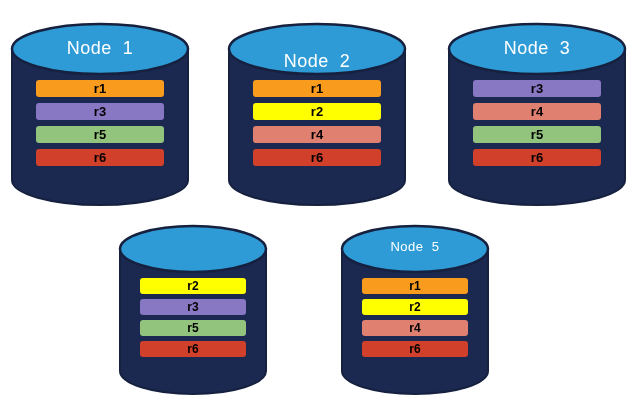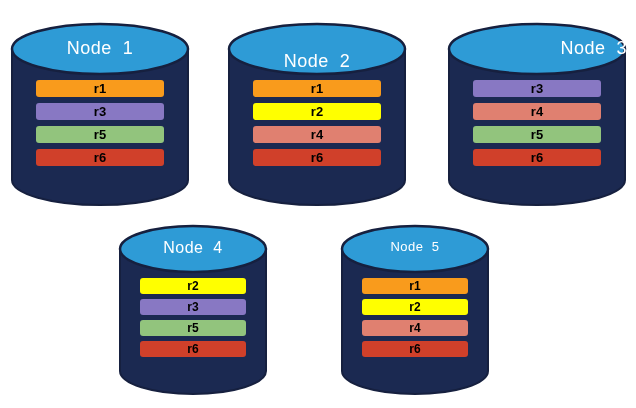--- a/index.html
+++ b/index.html
@@ -94,34 +94,33 @@
         <div class="replica-bar" style="background: rgb(255, 255, 0); width: 128px; height: 17px; font-size: 13px; color: rgb(0, 0, 0);">r2</div>
         <div class="replica-bar" style="background: rgb(224, 128, 112); width: 128px; height: 17px; font-size: 13px; color: rgb(0, 0, 0);">r4</div>
         <div class="replica-bar" style="background: rgb(208, 64, 42); width: 128px; height: 17px; font-size: 13px; color: rgb(0, 0, 0);">r6</div>
       </div>
     </div>
     <div class="node" style="left: 447px; top: 10px; width: 180px; height: 185px;">
       <svg class="cyl-svg" viewBox="0 0 180 185">
         <path d="M 2 27 L 2 158 A 88 25 0 0 0 178 158 L 178 27 Z" fill="#1B2951" stroke="#16203F" stroke-width="2"></path>
         <ellipse cx="90" cy="27" rx="88" ry="25" fill="#2E9BD6" stroke="#16203F" stroke-width="2.5"></ellipse>
       </svg>
-      <div class="node-title" style="top: 16px; font-size: 18px; color: rgb(255, 255, 255); text-align: right;">Node  3</div>
+      <div class="node-title" style="top: 16px; font-size: 18px; color: rgb(255, 255, 255);">Node  3</div>
       <div class="replica-stack" style="top: 58px; gap: 6px;">
         <div class="replica-bar" style="background: rgb(136, 120, 195); width: 128px; height: 17px; font-size: 13px; color: rgb(0, 0, 0);">r3</div>
         <div class="replica-bar" style="background: rgb(224, 128, 112); width: 128px; height: 17px; font-size: 13px; color: rgb(0, 0, 0);">r4</div>
         <div class="replica-bar" style="background: rgb(146, 196, 125); width: 128px; height: 17px; font-size: 13px; color: rgb(0, 0, 0);">r5</div>
         <div class="replica-bar" style="background: rgb(208, 64, 42); width: 128px; height: 17px; font-size: 13px; color: rgb(0, 0, 0);">r6</div>
       </div>
     </div>
     <div class="node" style="left: 118px; top: 212px; width: 150px; height: 172px;">
       <svg class="cyl-svg" viewBox="0 0 150 172">
         <path d="M 2 25 L 2 147 A 73 23 0 0 0 148 147 L 148 25 Z" fill="#1B2951" stroke="#16203F" stroke-width="2"></path>
         <ellipse cx="75" cy="25" rx="73" ry="23" fill="#2E9BD6" stroke="#16203F" stroke-width="2.5"></ellipse>
       </svg>
-      <div class="node-title" style="top: 15px; font-size: 16px; color: rgb(255, 255, 255);">Node  4</div>
       <div class="replica-stack" style="top: 54px; gap: 5px;">
         <div class="replica-bar" style="background: rgb(255, 255, 0); width: 106px; height: 16px; font-size: 12px; color: rgb(0, 0, 0);">r2</div>
         <div class="replica-bar" style="background: rgb(136, 120, 195); width: 106px; height: 16px; font-size: 12px; color: rgb(0, 0, 0);">r3</div>
         <div class="replica-bar" style="background: rgb(146, 196, 125); width: 106px; height: 16px; font-size: 12px; color: rgb(0, 0, 0);">r5</div>
         <div class="replica-bar" style="background: rgb(208, 64, 42); width: 106px; height: 16px; font-size: 12px; color: rgb(0, 0, 0);">r6</div>
       </div>
     </div>
     <div class="node" style="left: 340px; top: 212px; width: 150px; height: 172px;">
       <svg class="cyl-svg" viewBox="0 0 150 172">
         <path d="M 2 25 L 2 147 A 73 23 0 0 0 148 147 L 148 25 Z" fill="#1B2951" stroke="#16203F" stroke-width="2"></path>

